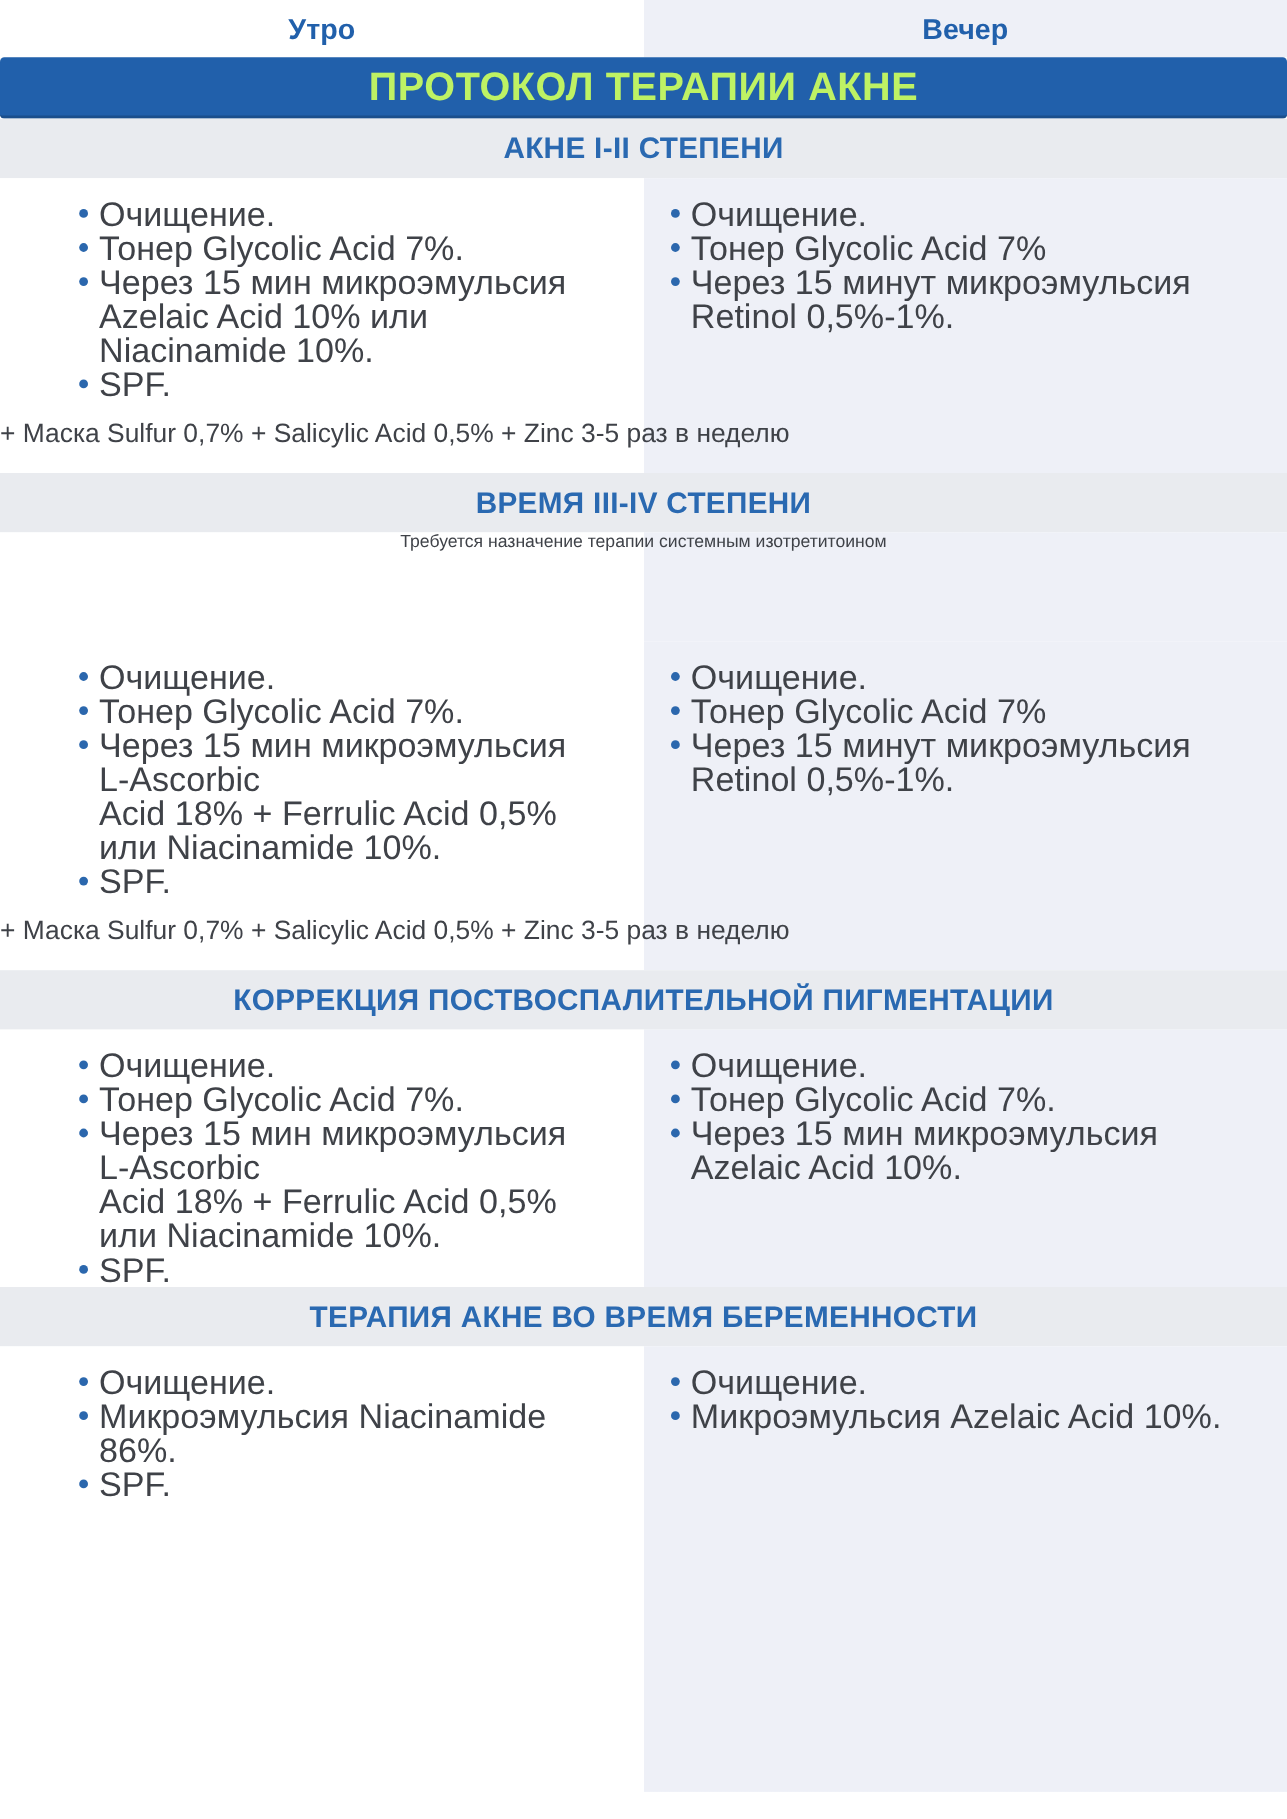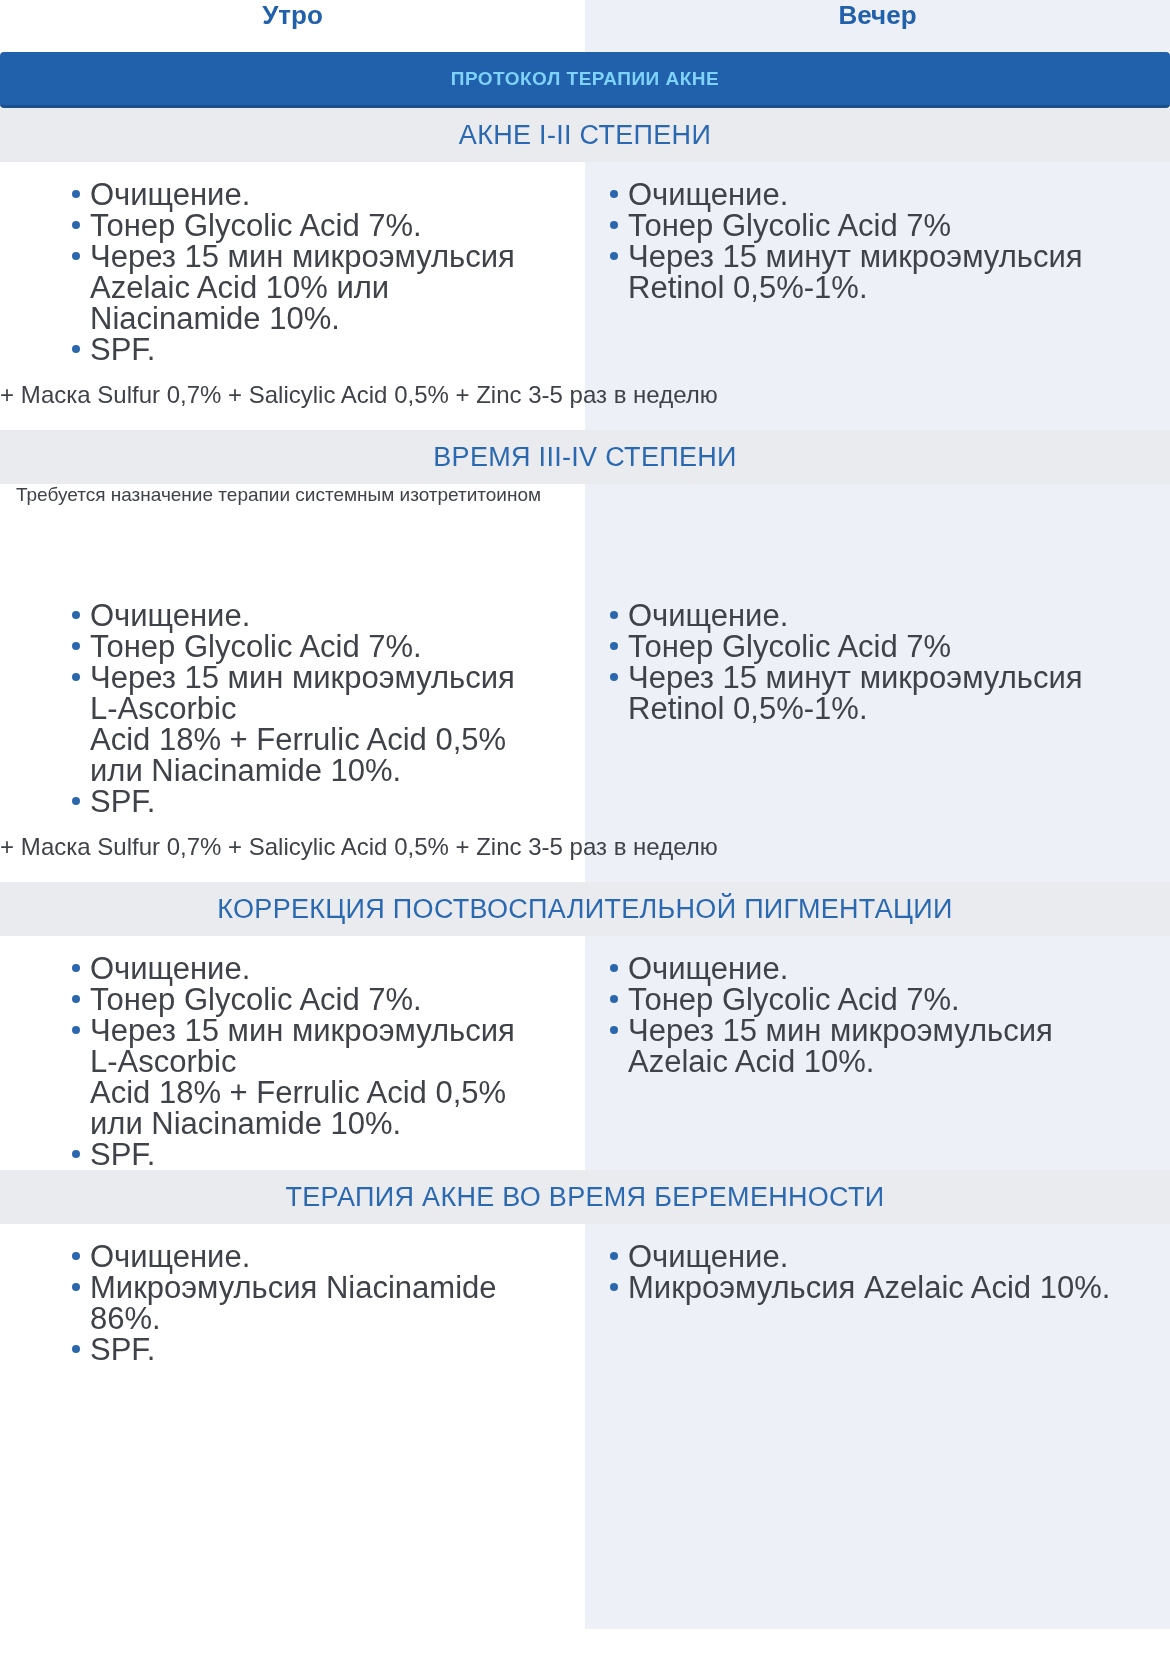--- a/index.html
+++ b/index.html
@@ -20,49 +20,50 @@
     background:linear-gradient(90deg,#ffffff 0,#ffffff 50%,#eef0f7 50%,#eef0f7 100%);
   }
   
   .top-row{
     height:52px;
     display:flex;
   }
   .top-cell{
     width:50%;
     display:flex;
+    align-items:center;
     justify-content:center;
     color:#2160ab;
     font-weight:700;
     font-size:26px;
   }
   
   .banner{
     height:56px;
     box-sizing:border-box;
     background:#2160ab;
     border-bottom:3px solid #1b4f8c;
     border-radius:4px;
     display:flex;
     align-items:center;
     justify-content:center;
-    color:#7dd3fc;
+    color:#bef264;
     font-weight:700;
-    font-size:19px;
+    font-size:36px;
     letter-spacing:.5px;
   }
   
   .band{
     height:54px;
     background:#e9ebef;
     display:flex;
     align-items:center;
     justify-content:center;
     color:#2a69b1;
-    font-weight:400;
+    font-weight:700;
     font-size:27px;
     letter-spacing:.3px;
     text-align:center;
   }
   
   .row{
     display:flex;
     flex-wrap:wrap;
     align-content:flex-start;
   }
@@ -98,24 +99,23 @@
     color:#3f4248;
     margin-top:14px;
     padding-bottom:20px;
   }
   .note-row{
     align-items:center;
     justify-content:center;
   }
   .note{
     width:100%;
-    text-align:left;
-    font-size:19px;
+    text-align:center;
+    font-size:16px;
     color:#3f4248;
-    padding-left:16px;
   }
   .h253{min-height:253px;}
   .h99{min-height:99px;}
   .h291{min-height:291px;}
   .h228{min-height:228px;}
   .h405{min-height:405px;}
 </style>
 </head>
 <body>
 

